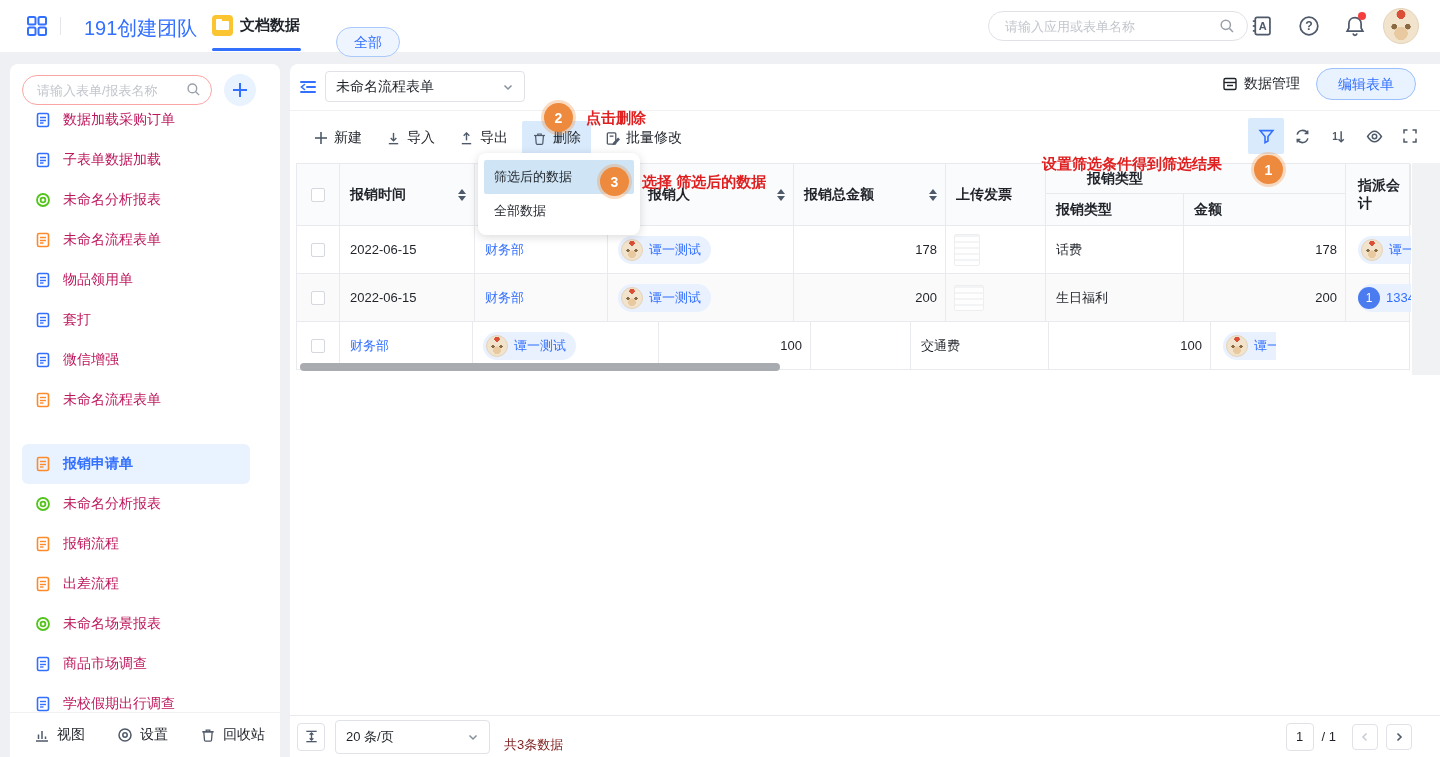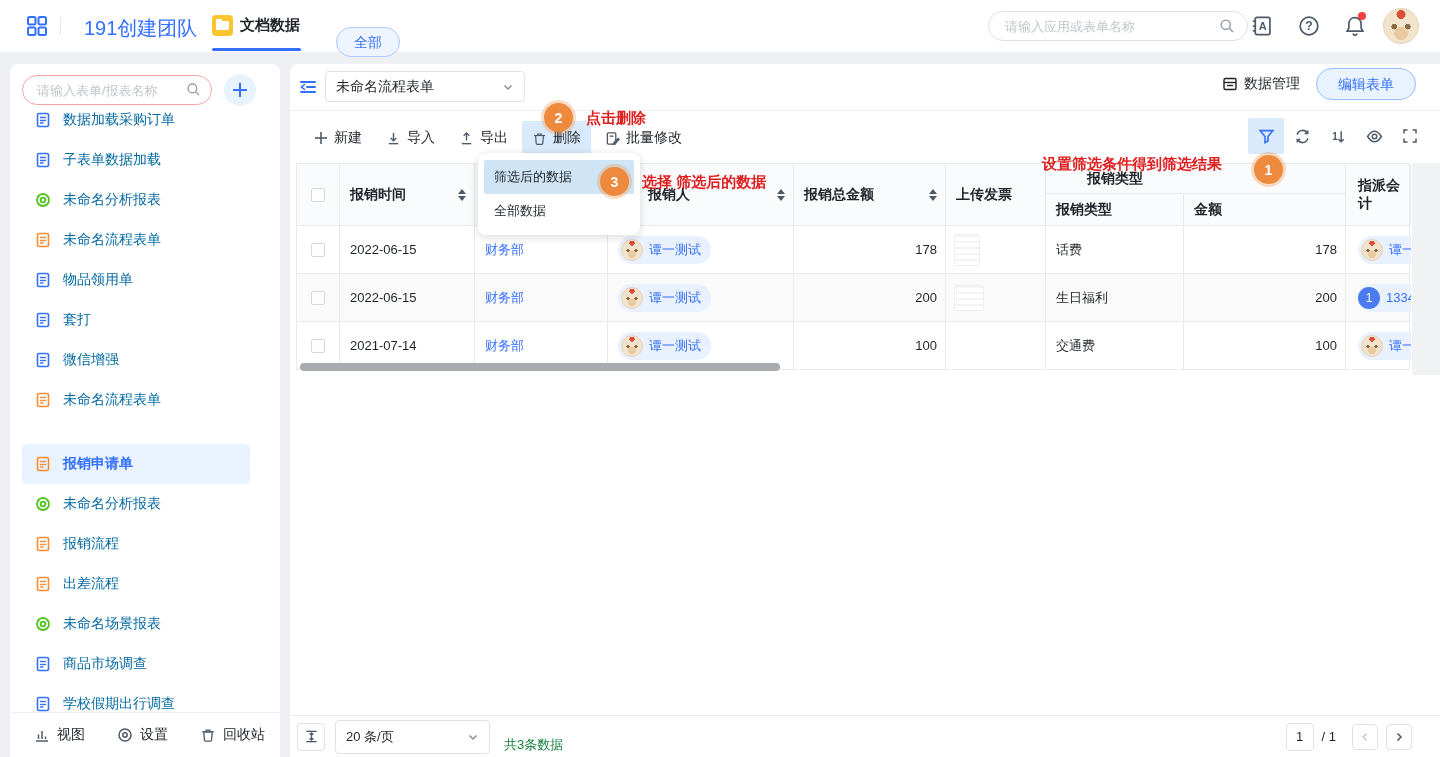--- a/index.html
+++ b/index.html
@@ -48,21 +48,21 @@
   .sb-search input::placeholder { color:#c2c6cc; }
   .sb-search .mag { position:absolute; right:10px; top:6px; }
   .sb-plus { position:absolute; left:214px; top:10px; width:32px; height:32px; border-radius:50%; background:#e9f2ff; cursor:pointer; }
   .sb-plus:before, .sb-plus:after { content:""; position:absolute; background:#3370ff; }
   .sb-plus:before { left:9px; top:15px; width:14px; height:2px; }
   .sb-plus:after { left:15px; top:9px; width:2px; height:14px; }
   .sb-list { position:absolute; left:0; top:48px; width:270px; height:600px; overflow:hidden; }
   .sb-item { display:flex; align-items:center; height:40px; margin:0 30px 0 12px; padding-left:13px; border-radius:6px; cursor:pointer; }
   .sb-item:first-child { margin-top:-12px; }
   .sb-item .ic { width:16px; height:16px; margin-right:12px; flex:none; }
-  .sb-item .lb { font-size:14px; color:#0369a1; white-space:nowrap; }
+  .sb-item .lb { font-size:14px; color:#be185d; white-space:nowrap; }
   .sb-item.selected { background:#e9f2ff;margin-top:24px; }
   .sb-item.selected .lb { color:#3370ff; font-weight:700; }
   .sb-footer { position:absolute; left:0; bottom:0; width:270px; height:45px; border-top:1px solid #f0f1f3; background:#fff;
     display:flex; align-items:center; padding-left:24px; gap:32px; }
   .sb-foot-item { display:flex; align-items:center; gap:7px; cursor:pointer; font-size:14px; color:#1f2329; }
 
   
   .main { position:absolute; left:290px; top:64px; width:1150px; height:693px; background:#fff; border-radius:8px 0 0 0; z-index:5; }
   .m-collapse { position:absolute; left:9px; top:15px; cursor:pointer; }
   .m-select { position:absolute; left:35px; top:7px; width:200px; height:31px; border:1px solid #e0e2e8; border-radius:4px;
@@ -131,21 +131,21 @@
   .badge { position:absolute; width:29px; height:29px; border-radius:50%; background:#ed8a3d; color:#fff;
     font-size:14px; font-weight:700; display:flex; align-items:center; justify-content:center;
     box-shadow:0 0 0 3px rgba(237,138,61,.3); z-index:26; }
 
   
   .pagebar { position:absolute; left:0; bottom:0; width:1150px; height:42px; border-top:1px solid #e8eaee; background:#fff;
     display:flex; align-items:center; padding:0 28px 0 7px; gap:10px; z-index:9; }
   .pg-rowheight { width:28px; height:28px; border:1px solid #e0e2e8; border-radius:4px; display:flex; align-items:center; justify-content:center; cursor:pointer; }
   .pg-size { width:155px; height:20px; border:1px solid #e0e2e8; border-radius:4px; display:flex; align-items:center; padding:16px 10px; font-size:13px; cursor:pointer; }
   .pg-size .chev { margin-left:auto; }
-  .pg-total { color:#15803d; font-size:13px; margin-left:4px;margin-top:16px; }
+  .pg-total { color:#7f1d1d; font-size:13px; margin-left:4px;margin-top:16px; }
   .pg-right { margin-left:auto; display:flex; align-items:center; gap:8px; }
   .pg-page { width:28px; height:28px; border:1px solid #e0e2e8; border-radius:4px; text-align:center; line-height:26px; font-size:13px; }
   .pg-of { font-size:13px; margin-right:8px; }
   .pg-btn { width:26px; height:26px; border:1px solid #e0e2e8; border-radius:4px; display:flex; align-items:center; justify-content:center; cursor:pointer; }
 </style>
 </head>
 <body>
 
 <div class="topbar">
   <span class="tb-grid">
@@ -611,21 +611,20 @@
             <span class="pill" style="margin-left:12px;min-width:100px;padding-left:0;">
          <span class="cnt">1</span>
          <span class="pname">1334</span>
             </span>
           </div>
         </div>
         <div class="trow">
     <div class="td c0 cbxcell">
             <span class="cbx"></span>
           </div>
-    <div class="td c1 left">2021-07-14</div>
     <div class="td c2 left">
             <span class="link">财务部</span>
           </div>
     <div class="td c3">
       <span class="pill" style="margin-left:10px;">
         <span class="pav avatar"></span>
         <span class="pname">谭一测试</span>
             </span>
     </div>
     <div class="td c4 right">100</div>

